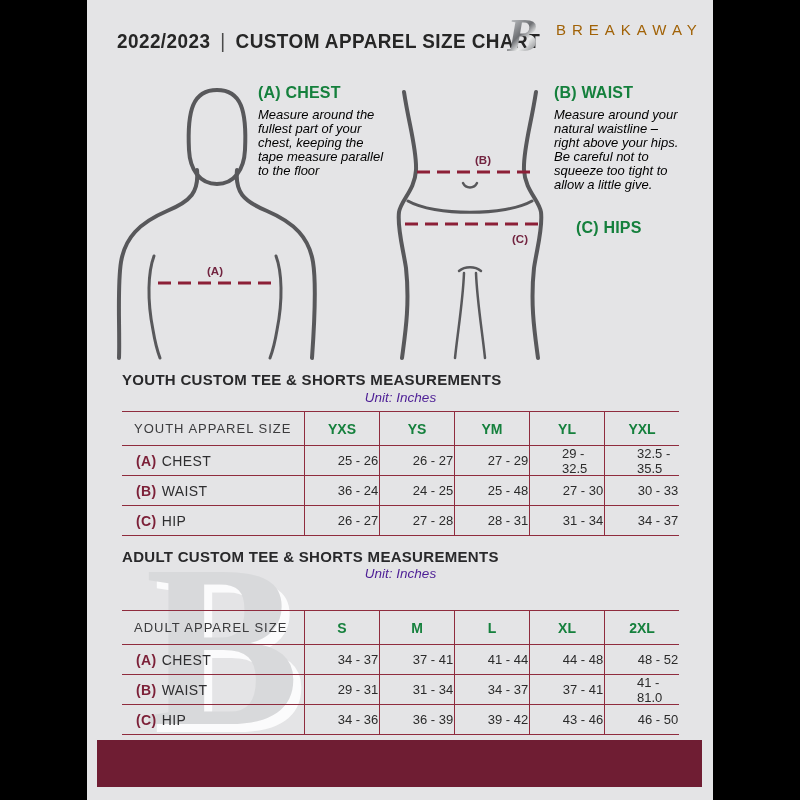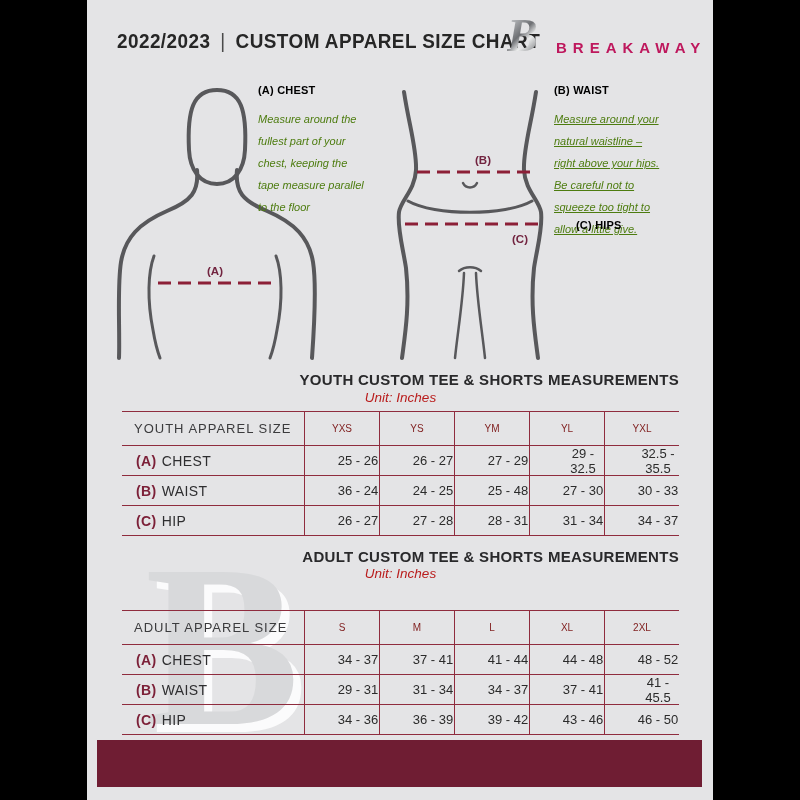--- a/index.html
+++ b/index.html
@@ -3,40 +3,40 @@
 <meta charset="utf-8">
 <style>
   html,body{margin:0;padding:0;}
   body{width:800px;height:800px;background:#000;font-family:"Liberation Sans",sans-serif;position:relative;overflow:hidden;}
   .doc{position:absolute;left:87px;top:0;width:626px;height:800px;background:#e4e4e6;overflow:hidden;}
 
   
   .hdr-left{position:absolute;left:30px;top:29px;font-size:21px;font-weight:700;color:#262626;white-space:nowrap;transform:scaleX(.9);transform-origin:left center;letter-spacing:.5px;}
   .hdr-left .pipe{font-weight:400;color:#4a4a4a;margin:0 11px;}
   .logo-b{position:absolute;left:420px;top:13px;font-family:"Liberation Serif",serif;font-style:italic;font-weight:700;font-size:46px;line-height:1;background:linear-gradient(135deg,#c6c8cb 10%,#6d6f73 45%,#eceded 62%,#7a7c80 90%);-webkit-background-clip:text;background-clip:text;color:transparent;}
-  .brand{position:absolute;left:469px;top:39px;font-size:15px;font-weight:700;letter-spacing:6px;color:#be185d;white-space:nowrap;}
+  .brand{position:absolute;left:469px;top:21px;font-size:15px;font-weight:400;letter-spacing:6px;color:#a16207;white-space:nowrap;}
 
   
-  .ins-h{position:absolute;font-size:11px;font-weight:700;color:#000000;letter-spacing:.2px;text-align:right;}
-  .ins-b{position:absolute;font-size:11px;line-height:22px;font-style:italic;color:#4d7c0f;white-space:pre-line;}
+  .ins-h{position:absolute;font-size:16px;font-weight:700;color:#15803d;letter-spacing:.2px;text-align:right;}
+  .ins-b{position:absolute;font-size:13px;line-height:14px;font-style:italic;color:#000000;white-space:pre-line;}
 
   
   .figs{position:absolute;left:0;top:75px;width:626px;height:290px;}
 
   
-  .tbl-title{position:absolute;left:35px;width:557px;text-align:right;font-weight:700;font-size:15px;color:#29292b;letter-spacing:.3px;}
-  .tbl-unit{position:absolute;left:35px;width:557px;text-align:center;font-style:italic;font-size:13.5px;color:#b91c1c;}
+  .tbl-title{position:absolute;left:35px;width:557px;text-align:left;font-weight:700;font-size:15px;color:#29292b;letter-spacing:.3px;}
+  .tbl-unit{position:absolute;left:35px;width:557px;text-align:center;font-style:italic;font-size:13.5px;color:#4c1d95;}
 
   
   .tbl{position:absolute;left:35px;width:557px;display:grid;grid-template-columns:182px repeat(5,75px);border-top:1.5px solid #8f2c3e;border-bottom:1.5px solid #8f2c3e;z-index:2;}
-  .cell{display:flex;align-items:center;justify-content:center;height:33px;font-size:13px;color:#2b2b2b;text-align:center;}
+  .cell{display:flex;align-items:center;justify-content:center;height:33px;font-size:13px;color:#2b2b2b;}
   .rowc{height:29px;padding-left:32px;}
   .hb{border-bottom:1.5px solid #8f2c3e;}
   .sep{border-left:1.5px solid #8f2c3e;}
-  .th{font-weight:400;font-size:10px;color:#7f1d1d;}
+  .th{font-weight:700;font-size:14px;color:#15803d;}
   .tl{justify-content:flex-start;padding-left:12px;font-weight:400;letter-spacing:1px;font-size:13px;color:#3b3b3d;}
   .tl2{justify-content:flex-start;padding-left:14px;font-size:14px;letter-spacing:.4px;color:#2e2e30;}
   .pfx{color:#7c2038;font-weight:700;margin-right:5px;}
 
   
   .wm{position:absolute;left:58px;top:530px;font-size:232px;line-height:1;font-weight:700;font-family:"Liberation Serif",serif;color:#d8d9db;text-shadow:8px 8px 0 rgba(255,255,255,.85);z-index:1;}
   .bar{position:absolute;left:10px;top:740px;width:605px;height:47px;background:#6f1d33;z-index:2;}
 </style>
 </head>
 <body>
@@ -79,21 +79,21 @@
   </svg>
 
   <div class="ins-h" style="left:171px;top:84px;">(A) CHEST</div>
   <div class="ins-b" style="left:171px;top:108px;width:160px;">Measure around the
 fullest part of your
 chest, keeping the
 tape measure parallel
 to the floor</div>
 
   <div class="ins-h" style="left:467px;top:84px;">(B) WAIST</div>
-  <div class="ins-b" style="left:467px;top:108px;width:145px;text-decoration:underline;">Measure around your
+  <div class="ins-b" style="left:467px;top:108px;width:145px;">Measure around your
 natural waistline –
 right above your hips.
 Be careful not to
 squeeze too tight to
 allow a little give.</div>
 
   <div class="ins-h" style="left:470px;top:219px;margin-left:19px;">(C) HIPS</div>
 
   <div class="wm">B</div>
 
@@ -159,21 +159,21 @@
     <div class="cell rowc sep hb">48 - 52</div>
 
     <div class="cell rowc tl2 hb">
         <span class="pfx">(B)</span>
         <span>WAIST</span>
       </div>
     <div class="cell rowc sep hb">29 - 31</div>
     <div class="cell rowc sep hb">31 - 34</div>
     <div class="cell rowc sep hb">34 - 37</div>
     <div class="cell rowc sep hb">37 - 41</div>
-    <div class="cell rowc sep hb">41 - 45.5</div>
+    <div class="cell rowc sep hb">41 - 81.0</div>
 
     <div class="cell rowc tl2">
         <span class="pfx">(C)</span>
         <span>HIP</span>
       </div>
     <div class="cell rowc sep">34 - 36</div>
     <div class="cell rowc sep">36 - 39</div>
     <div class="cell rowc sep">39 - 42</div>
     <div class="cell rowc sep">43 - 46</div>
     <div class="cell rowc sep">46 - 50</div>

